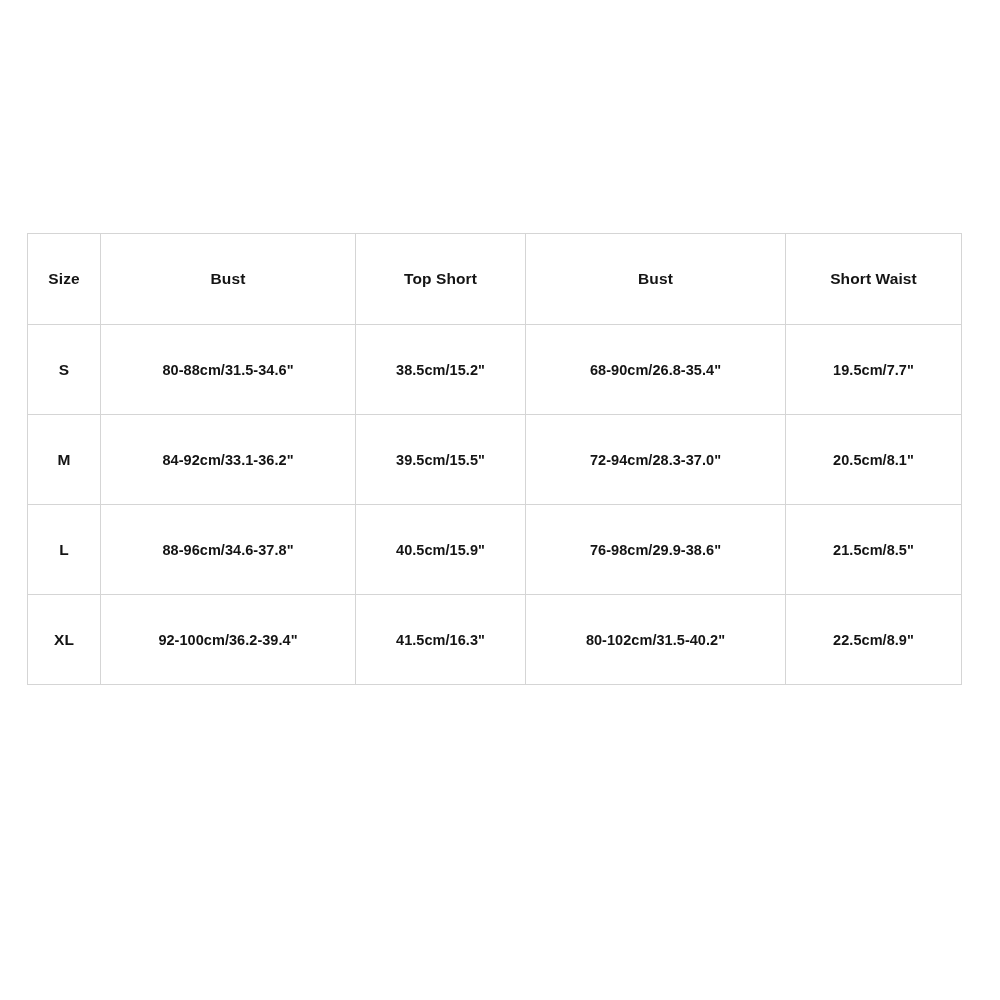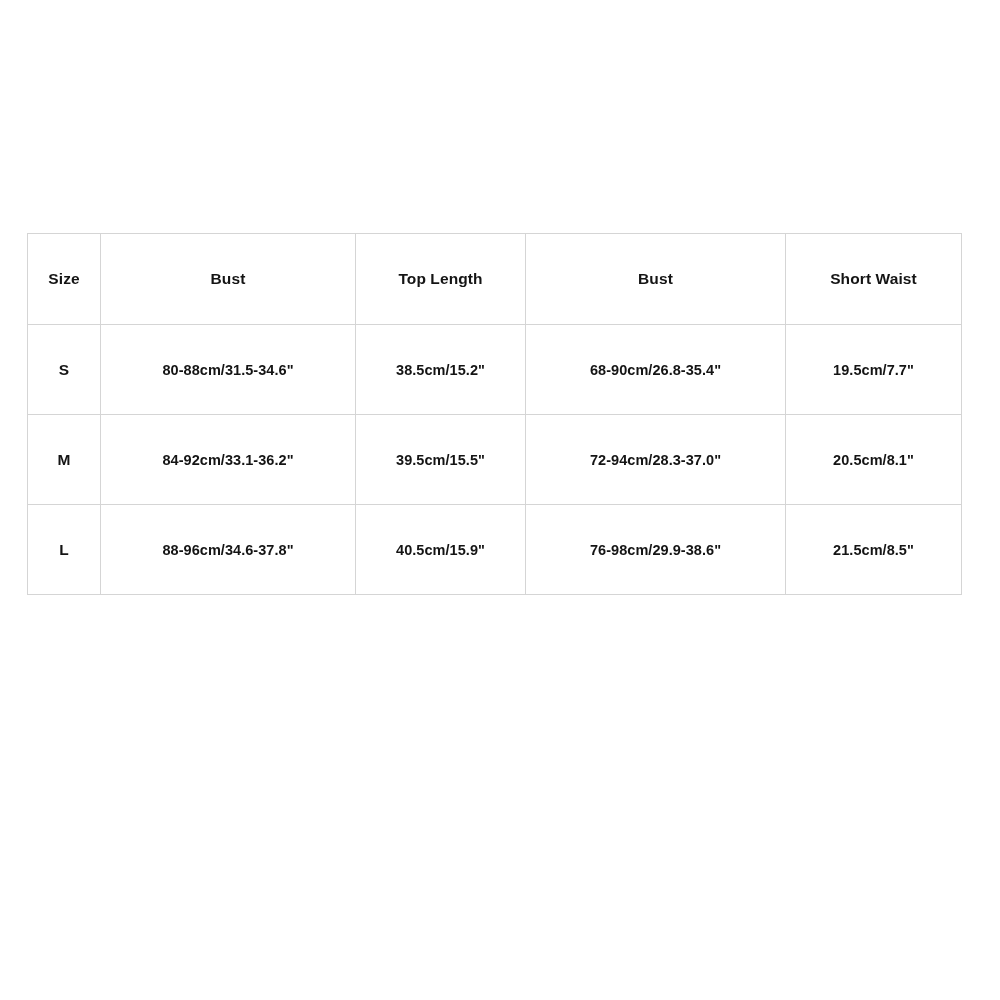--- a/index.html
+++ b/index.html
@@ -77,21 +77,21 @@
       <col class="c-bust">
       <col class="c-toplength">
       <col class="c-waist">
       <col class="c-shortlength">
     </colgroup>
 
     <thead>
       <tr>
         <th>Size</th>
         <th>Bust</th>
-        <th>Top Length</th>
+        <th>Top Short</th>
         <th>Bust</th>
         <th>Short Waist</th>
       </tr>
     </thead>
 
     <tbody>
       <tr>
         <td class="size-cell">S</td>
         <td>80-88cm/31.5-34.6"</td>
         <td>38.5cm/15.2"</td>
@@ -105,16 +105,23 @@
         <td>72-94cm/28.3-37.0"</td>
         <td>20.5cm/8.1"</td>
       </tr>
       <tr>
         <td class="size-cell">L</td>
         <td>88-96cm/34.6-37.8"</td>
         <td>40.5cm/15.9"</td>
         <td>76-98cm/29.9-38.6"</td>
         <td>21.5cm/8.5"</td>
       </tr>
+      <tr>
+        <td class="size-cell">XL</td>
+        <td>92-100cm/36.2-39.4"</td>
+        <td>41.5cm/16.3"</td>
+        <td>80-102cm/31.5-40.2"</td>
+        <td>22.5cm/8.9"</td>
+      </tr>
     </tbody>
   </table>
 
 </div>
 
 </body></html>

